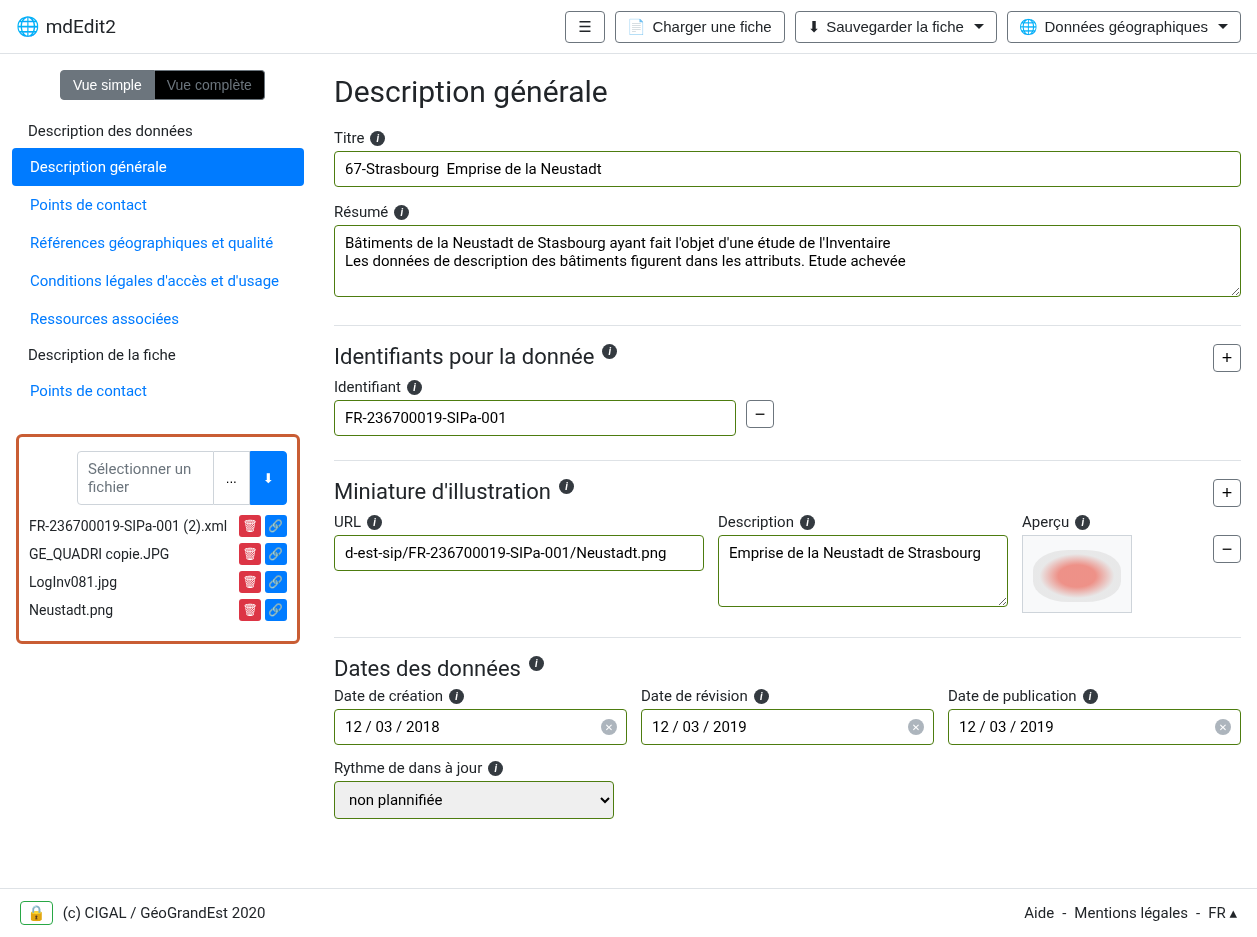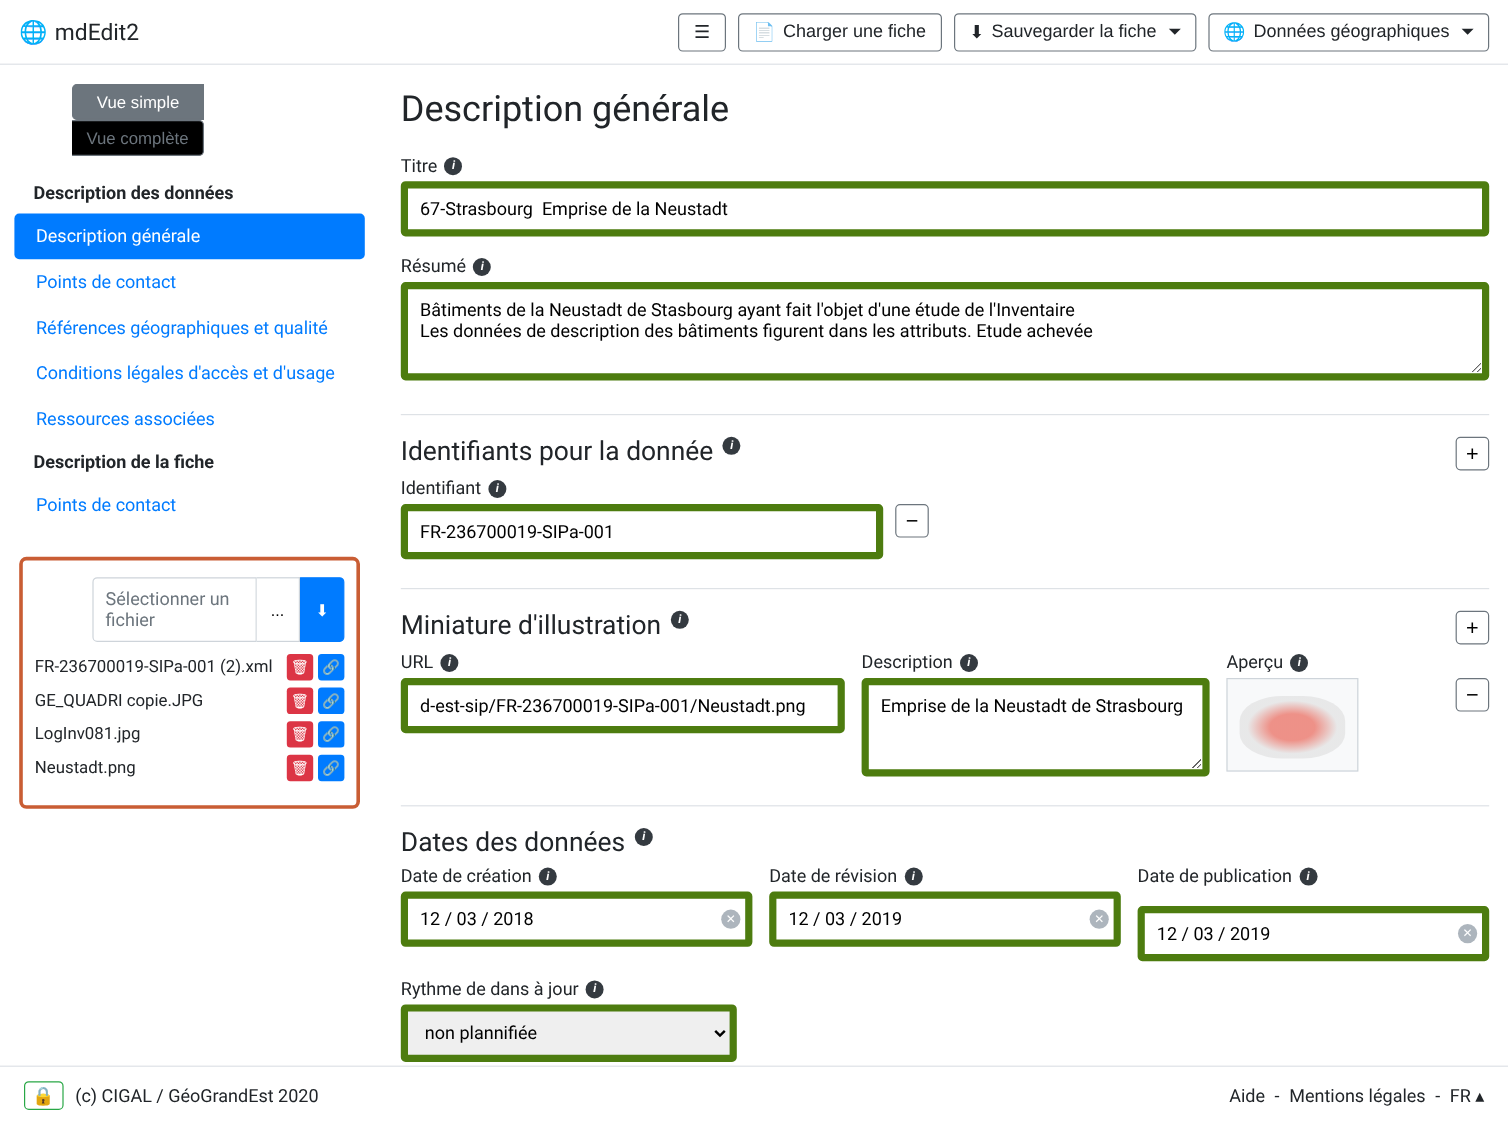--- a/index.html
+++ b/index.html
@@ -4,44 +4,44 @@
 <style>
 * { box-sizing: border-box; margin: 0; padding: 0; }
 body { font-family: -apple-system, "Segoe UI", Roboto, Arial, sans-serif; font-size: 15px; color: #212529; background: #fff; width: 1257px; height: 937px; position: relative; }
 .topbar { display: flex; align-items: center; padding: 8px 16px; border-bottom: 1px solid #dee2e6; height: 54px; }
 .brand { display: flex; align-items: center; gap: 6px; font-size: 19px; font-weight: 400; }
 .top-buttons { margin-left: auto; display: flex; gap: 10px; }
 .btn { display: inline-flex; align-items: center; gap: 6px; padding: 6px 12px; border: 1px solid #6c757d; background: #fff; border-radius: 4px; color: #212529; cursor: pointer; font-size: 15px; }
 .btn-caret::after { content: ""; display: inline-block; border-top: 5px solid; border-left: 5px solid transparent; border-right: 5px solid transparent; margin-left: 4px; }
 .main { display: flex; }
 .sidebar { width: 304px; padding: 16px 0 0 12px; }
-.view-toggle { display: inline-flex; margin-left: 48px; margin-bottom: 14px; flex-direction: column; }
+.view-toggle { display: inline-flex; margin-left: 48px; margin-bottom: 14px; }
 .toggle-btn { padding: 6px 12px; border: 1px solid #6c757d; font-size: 14px; cursor: pointer; }
 .toggle-btn.active { background: #6c757d; color: #fff; }
 .toggle-btn.inactive { background: #000000; color: #6c757d; }
 .toggle-btn:first-child { border-radius: 4px 0 0 4px; }
 .toggle-btn:last-child { border-radius: 0 4px 4px 0; border-left: none; }
-.nav-section { font-weight: 700; padding: 8px 16px; }
+.nav-section { font-weight: 400; padding: 8px 16px; }
 .nav-item { padding: 10px 18px; color: #007bff; cursor: pointer; }
 .nav-item.active { background: #007bff; color: #fff; border-radius: 4px; }
 .filebox { border: 3px solid #c95d34; border-radius: 6px; margin: 24px 4px 0 4px; padding: 14px 10px; }
 .file-row { display: flex; align-items: center; margin-bottom: 6px; }
 .file-input-group { display: flex; margin-bottom: 10px; }
 .file-input { flex: 1; padding: 8px 10px; border: 1px solid #ced4da; border-radius: 4px 0 0 4px; color: #6c757d; margin-left: 48px; }
 .file-browse { border: 1px solid #ced4da; border-left: none; padding: 8px 12px; background: #fff; }
 .file-upload { border: 1px solid #007bff; background: #007bff; color: #fff; padding: 8px 12px; border-radius: 0 4px 4px 0; }
 .file-name { flex: 1; font-size: 14px; }
 .file-action { width: 22px; height: 22px; display: inline-flex; align-items: center; justify-content: center; border-radius: 3px; color: #fff; font-size: 12px; margin-left: 4px; }
 .file-del { background: #dc3545; }
 .file-link { background: #007bff; }
 .content { flex: 1; padding: 20px 16px 0 30px; }
 h1 { font-size: 30px; font-weight: 400; margin-bottom: 20px; }
 .label { font-size: 15px; margin-bottom: 4px; display: flex; align-items: center; gap: 6px; }
 .info-icon { width: 15px; height: 15px; border-radius: 50%; background: #343a40; color: #fff; display: inline-flex; align-items: center; justify-content: center; font-size: 10px; font-weight: bold; font-style: italic; }
-.input { width: 100%; padding: 8px 10px; border: 6px solid #4d7c0f; border-radius: 4px; font-size: 15px; font-family: inherit; }
+.input { width: 100%; padding: 8px 10px; border: 1px solid #4d7c0f; border-radius: 4px; font-size: 15px; font-family: inherit; }
 textarea.input { resize: both; }
 .section { margin-top: 24px; border-top: 1px solid #dee2e6; padding-top: 18px; }
 .section-header { display: flex; font-size: 22px; font-weight: 400; margin-bottom: 6px; }
 .icon-btn { border: 1px solid #6c757d; background: #fff; border-radius: 4px; width: 28px; height: 28px; display: inline-flex; align-items: center; justify-content: center; font-size: 18px; cursor: pointer; }
 .row { display: flex; gap: 14px; }
 .col { display: flex; flex-direction: column; }
 .date-input { position: relative; }
 .clear-x { position: absolute; right: 10px; top: 50%; transform: translateY(-50%); width: 16px; height: 16px; background: #adb5bd; color: #fff; border-radius: 50%; display: inline-flex; align-items: center; justify-content: center; font-size: 10px; }
 .footer { position: absolute; bottom: 0; left: 0; right: 0; border-top: 1px solid #dee2e6; padding: 12px 20px; display: flex; align-items: center; background: #fff; }
 .lock { border: 1px solid #28a745; color: #28a745; padding: 2px 6px; border-radius: 4px; margin-right: 10px; }
@@ -206,21 +206,21 @@
             </div>
           <div class="date-input"><input class="input" value="12 / 03 / 2018" style=""><span class="clear-x">✕</span></div>
         </div>
         <div class="col" style="flex:1;">
           <div class="label">
               <span>Date de révision</span>
               <span class="info-icon">i</span>
             </div>
           <div class="date-input"><input class="input" value="12 / 03 / 2019" style=""><span class="clear-x">✕</span></div>
         </div>
-        <div class="col" style="flex:1;gap:12px;">
+        <div class="col" style="flex:1;">
           <div class="label">
               <span>Date de publication</span>
               <span class="info-icon">i</span>
             </div>
           <div class="date-input"><input class="input" value="12 / 03 / 2019" style=""><span class="clear-x">✕</span></div>
         </div>
       </div>
       <div style="margin-top:14px;">
         <div class="label">
             <span>Rythme de dans à jour</span>

